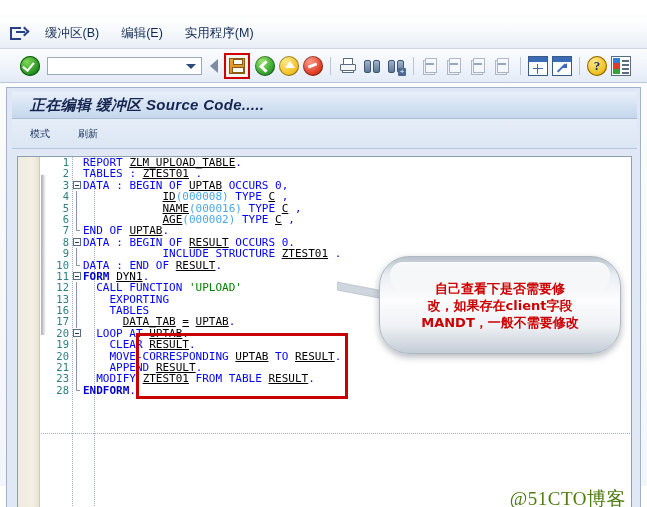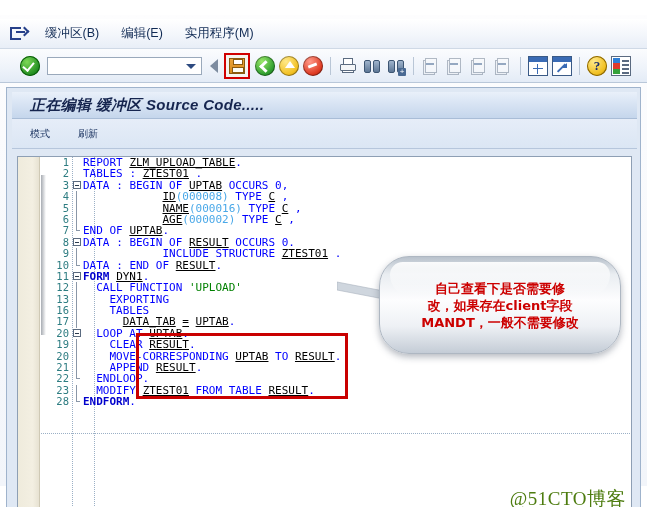--- a/index.html
+++ b/index.html
@@ -401,21 +401,20 @@
               <div class="crow"><div class="lnum">10</div><div class="vline"><div class="fold-end"></div></div><div class="ctext"><span class="kw">DATA</span> <span class="pn">:</span> <span class="kw">END OF</span> <span class="id">RESULT</span><span class="pn">.</span></div></div>
               <div class="crow"><div class="lnum">11</div><div class="vline"><div class="fold-box"></div></div><div class="ctext"><span class="kwb">FORM</span> <span class="id">DYN1</span><span class="pn">.</span></div></div>
               <div class="crow"><div class="lnum">12</div><div class="vline"><div class="fold-stem"></div></div><div class="ctext">  <span class="kw">CALL FUNCTION</span> <span class="str">'UPLOAD'</span></div></div>
               <div class="crow"><div class="lnum">13</div><div class="vline"><div class="fold-stem"></div></div><div class="ctext">    <span class="kw">EXPORTING</span></div></div>
               <div class="crow"><div class="lnum">16</div><div class="vline"><div class="fold-stem"></div></div><div class="ctext">    <span class="kw">TABLES</span></div></div>
               <div class="crow"><div class="lnum">17</div><div class="vline"><div class="fold-stem"></div></div><div class="ctext">      <span class="id">DATA_TAB</span> <span class="id">=</span> <span class="id">UPTAB</span><span class="pn">.</span></div></div>
               <div class="crow"><div class="lnum">20</div><div class="vline"><div class="fold-box"></div></div><div class="ctext">  <span class="kw">LOOP AT</span> <span class="id">UPTAB</span><span class="pn">.</span></div></div>
               <div class="crow"><div class="lnum">19</div><div class="vline"><div class="fold-stem"></div></div><div class="ctext">    <span class="kw">CLEAR</span> <span class="id">RESULT</span><span class="pn">.</span></div></div>
               <div class="crow"><div class="lnum">20</div><div class="vline"><div class="fold-stem"></div></div><div class="ctext">    <span class="kw">MOVE-CORRESPONDING</span> <span class="id">UPTAB</span> <span class="kw">TO</span> <span class="id">RESULT</span><span class="pn">.</span></div></div>
               <div class="crow"><div class="lnum">21</div><div class="vline"><div class="fold-stem"></div></div><div class="ctext">    <span class="kw">APPEND</span> <span class="id">RESULT</span><span class="pn">.</span></div></div>
-              <div class="crow"><div class="lnum">22</div><div class="vline"><div class="fold-end"></div></div><div class="ctext">  <span class="kw">ENDLOOP</span><span class="pn">.</span></div></div>
               <div class="crow"><div class="lnum">23</div><div class="vline"><div class="fold-stem"></div></div><div class="ctext">  <span class="kw">MODIFY</span> <span class="id">ZTEST01</span> <span class="kw">FROM TABLE</span> <span class="id">RESULT</span><span class="pn">.</span></div></div>
               <div class="crow"><div class="lnum">28</div><div class="vline"><div class="fold-end"></div></div><div class="ctext"><span class="kwb">ENDFORM</span><span class="pn">.</span></div></div>
             </div>
         <div class="dotdiv" id="enddiv" style="top: 275.6px;"></div>
       </div>
 
       <div class="redbox"></div>
     </div>
 
     <svg class="callout-tail" viewBox="0 0 52 26">

